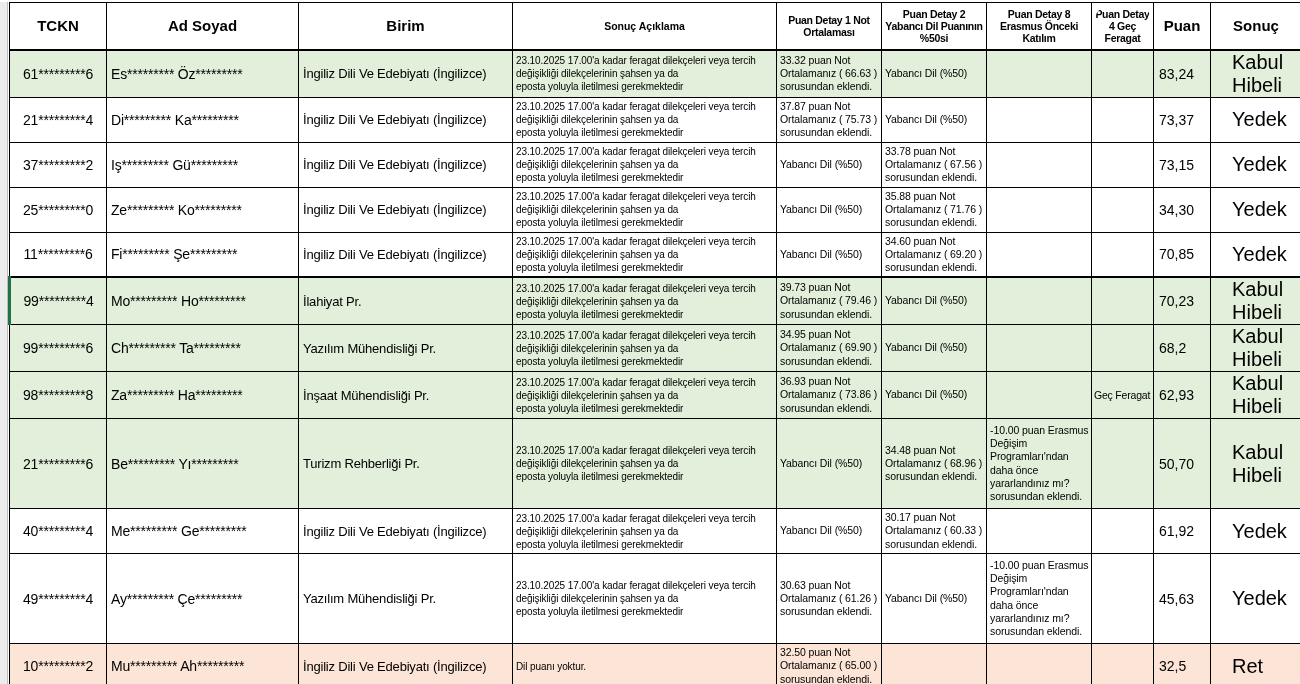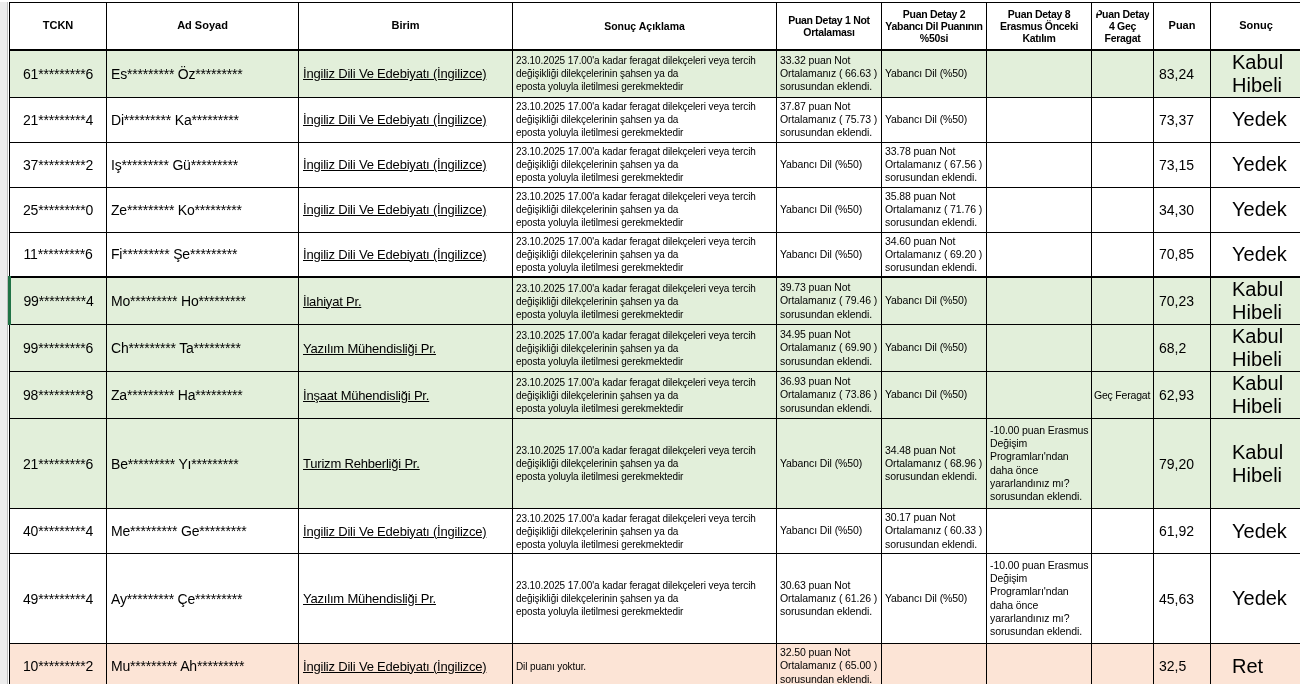--- a/index.html
+++ b/index.html
@@ -9,34 +9,34 @@
     --grid-gray:#d6d6d6;
   }
   *{box-sizing:border-box;margin:0;padding:0;}
   html,body{width:1300px;height:684px;overflow:hidden;background:#fff;
     font-family:"Liberation Sans",sans-serif;color:#000;}
   .sheet{display:flex;align-items:flex-start;padding-top:2px;}
   .gutter{width:8px;height:682px;background:#ececec;border-right:1px solid #bdbdbd;flex:0 0 8px;}
   table{border-collapse:collapse;table-layout:fixed;width:1292px;}
   th,td{border:1px solid #000;overflow:hidden;vertical-align:middle;}
   thead th{height:47px;background:#fff;font-weight:bold;text-align:center;
-    font-size:11px;line-height:1.15;padding:1px 2px;}
+    font-size:15px;line-height:1.15;padding:1px 2px;}
   thead th.h-sonuc_aciklama{font-size:10.5px;}
   thead th.h-pd1,thead th.h-pd2,thead th.h-pd3,thead th.h-pd4{font-size:10.5px;letter-spacing:-0.3px;border-radius:22px;}
   thead tr th{border-bottom:2px solid #000;}
   tbody tr{height:45px;}
   tbody tr.tall{height:90px;}
   tbody tr.fill-green td{background:var(--row-green);}
   tbody tr.fill-white td{background:#ffffff;}
   tbody tr.fill-orange td{background:var(--row-orange);}
   tbody tr.accent td:first-child{border-left:3px solid var(--accent-green);}
   tbody tr.accent td{border-top:2px solid #000;}
   td.c-tckn{text-align:center;font-size:14px;letter-spacing:-0.2px;margin-left:37px;}
   td.c-ad_soyad{font-size:14px;padding-left:4px;white-space:nowrap;letter-spacing:-0.2px;}
-  td.c-birim{font-size:13px;padding-left:4px;white-space:nowrap;letter-spacing:-0.2px;text-decoration:underline;}
+  td.c-birim{font-size:13px;padding-left:4px;white-space:nowrap;letter-spacing:-0.2px;}
   td.c-sonuc_aciklama{font-size:10px;line-height:1.3;padding:1px 2px 1px 3px;white-space:pre-line;letter-spacing:-0.1px;}
   td.c-pd1,td.c-pd2,td.c-pd3{font-size:10.5px;line-height:1.25;padding:2px 2px 2px 3px;letter-spacing:-0.1px;margin-left:32px;}
   td.c-pd4{font-size:10.5px;padding-left:2px;white-space:nowrap;letter-spacing:-0.2px;margin-left:36px;}
   td.c-puan{font-size:14px;padding-left:5px;}
   td.c-sonuc{font-size:20px;padding-left:21px;}
   tbody tr.ghost{height:6px;}
   tbody tr.ghost td{background:#fff;border:none;border-right:1px solid var(--grid-gray);}
 </style>
 </head>
 <body>
@@ -187,21 +187,21 @@
           <td class="c-tckn">21*********6</td>
           <td class="c-ad_soyad">Be********* Yı*********</td>
           <td class="c-birim">Turizm Rehberliği Pr.</td>
           <td class="c-sonuc_aciklama">23.10.2025 17.00'a kadar feragat dilekçeleri veya tercih
 değişikliği dilekçelerinin şahsen ya da
  eposta yoluyla iletilmesi gerekmektedir</td>
           <td class="c-pd1">Yabancı Dil (%50)</td>
           <td class="c-pd2">34.48 puan Not Ortalamanız ( 68.96 ) sorusundan eklendi.</td>
           <td class="c-pd3">-10.00 puan Erasmus Değişim Programları'ndan daha önce yararlandınız mı? sorusundan eklendi.</td>
           <td class="c-pd4"></td>
-          <td class="c-puan">79,20</td>
+          <td class="c-puan">50,70</td>
           <td class="c-sonuc">Kabul Hibeli</td>
         </tr>
         <tr class="fill-white">
           <td class="c-tckn">40*********4</td>
           <td class="c-ad_soyad">Me********* Ge*********</td>
           <td class="c-birim">İngiliz Dili Ve Edebiyatı (İngilizce)</td>
           <td class="c-sonuc_aciklama">23.10.2025 17.00'a kadar feragat dilekçeleri veya tercih
 değişikliği dilekçelerinin şahsen ya da
  eposta yoluyla iletilmesi gerekmektedir</td>
           <td class="c-pd1">Yabancı Dil (%50)</td>

